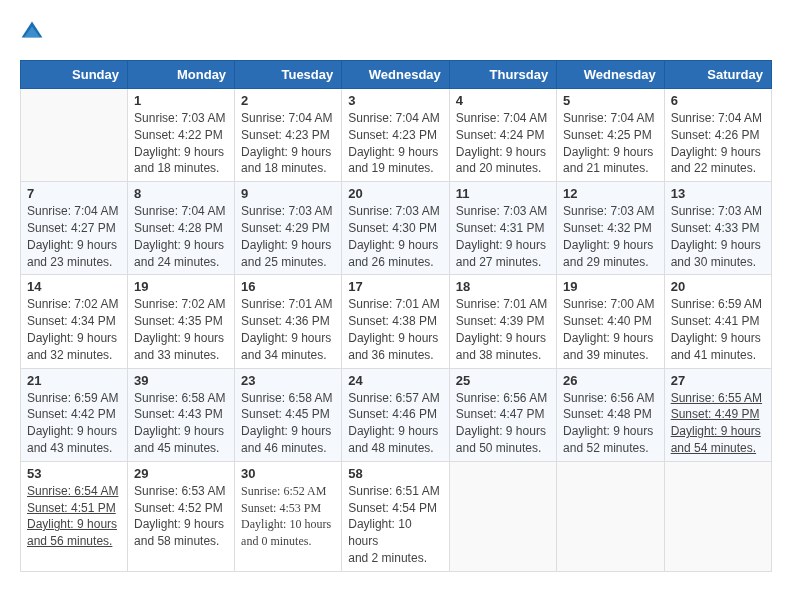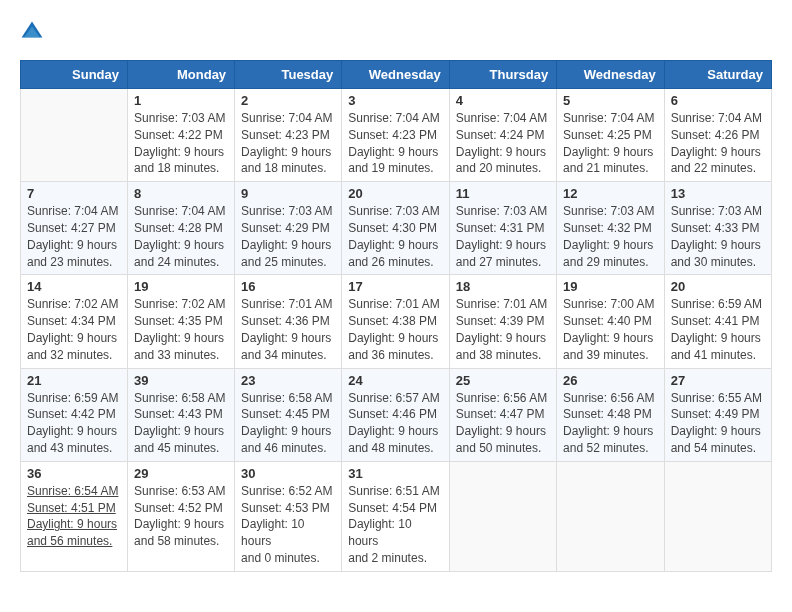--- a/index.html
+++ b/index.html
@@ -308,50 +308,50 @@
         </td>
         <td>
           <span class="day-number">26</span>
           <div class="day-info" style="white-space: pre-line;">Sunrise: 6:56 AM
 Sunset: 4:48 PM
 Daylight: 9 hours
 and 52 minutes.</div>
         </td>
         <td>
           <span class="day-number">27</span>
-          <div class="day-info" style="white-space: pre-line;">Sunrise: 6:55 AM
+          <div class="day-info" style="white-space: pre-line; text-decoration: underline;">Sunrise: 6:55 AM
 Sunset: 4:49 PM
 Daylight: 9 hours
 and 54 minutes.</div>
         </td>
       </tr>
       <tr>
         <td>
-          <span class="day-number">36</span>
+          <span class="day-number">53</span>
           <div class="day-info" style="white-space: pre-line; text-decoration: underline;">Sunrise: 6:54 AM
 Sunset: 4:51 PM
 Daylight: 9 hours
 and 56 minutes.</div>
         </td>
         <td>
           <span class="day-number">29</span>
           <div class="day-info" style="white-space: pre-line;">Sunrise: 6:53 AM
 Sunset: 4:52 PM
 Daylight: 9 hours
 and 58 minutes.</div>
         </td>
         <td>
           <span class="day-number">30</span>
-          <div class="day-info" style="white-space: pre-line;">Sunrise: 6:52 AM
+          <div class="day-info" style="white-space: pre-line; font-family: Liberation Serif, serif;">Sunrise: 6:52 AM
 Sunset: 4:53 PM
 Daylight: 10 hours
 and 0 minutes.</div>
         </td>
         <td>
-          <span class="day-number">31</span>
+          <span class="day-number">58</span>
           <div class="day-info" style="white-space: pre-line;">Sunrise: 6:51 AM
 Sunset: 4:54 PM
 Daylight: 10 hours
 and 2 minutes.</div>
         </td>
         <td class="empty-cell"></td>
         <td class="empty-cell"></td>
         <td class="empty-cell"></td>
       </tr>
     </tbody>

